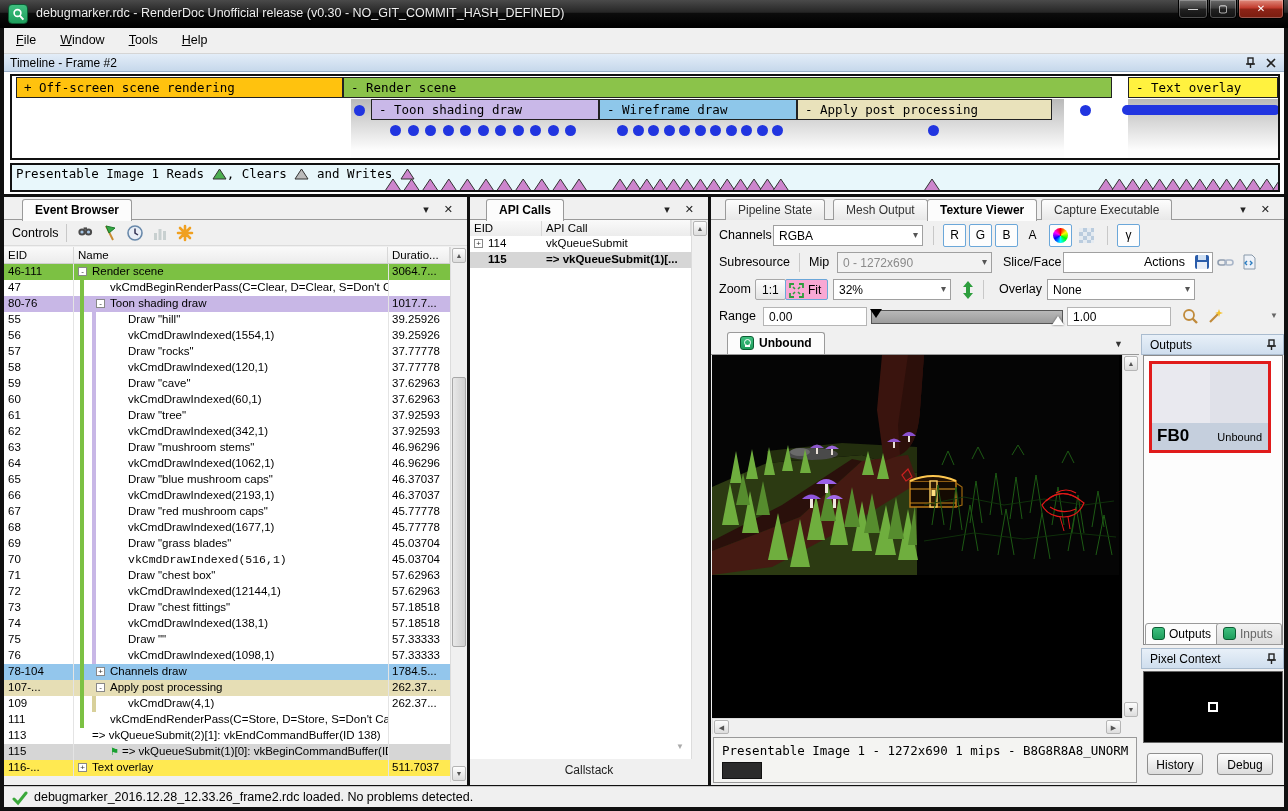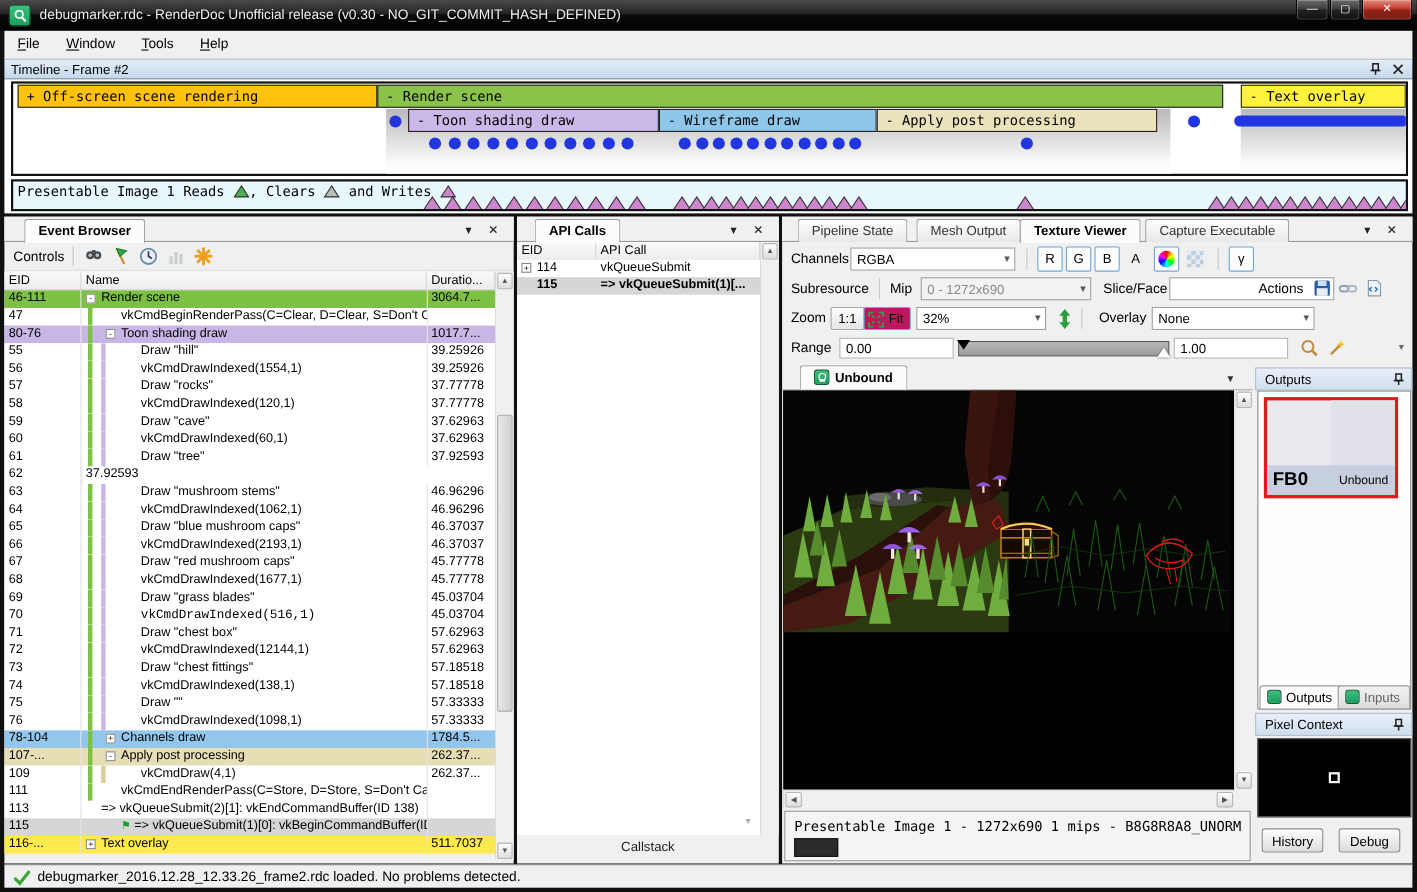--- a/index.html
+++ b/index.html
@@ -102,21 +102,21 @@
   .tvselect { position:absolute; top:3px; height:21px; border:1px solid #a0a0a0; background:#fff; font-size:12px;
     padding:3px 18px 0 5px; white-space:nowrap; overflow:hidden; }
   .tvselect:after { content:"▾"; position:absolute; right:4px; top:3px; color:#555; font-size:10px; }
   .tvselect.disabled { background:#f2f2f2; color:#8a8a8a; }
   .chanbtn { position:absolute; top:2px; width:23px; height:23px; border:1px solid #6ba7d9; background:#fdfdfd;
     text-align:center; line-height:21px; font-size:12px; border-radius:2px; }
   .chanbtn.flat { border-color:transparent; background:transparent; }
   .minisep { position:absolute; top:4px; width:1px; height:19px; background:#c8c8c8; }
   .smallbtn { position:absolute; top:3px; height:21px; border:1px solid #a8a8a8; border-radius:2px;
     background:linear-gradient(#fdfdfd,#e4e4e4); font-size:12px; text-align:center; padding:3px 6px 0 6px; }
-  .smallbtn.sel { border-color:#6ba7d9; background:#be185d; }
+  .smallbtn.sel { border-color:#6ba7d9; background:#f9a8d4; }
   #range-track { position:absolute; border:1px solid #555; background:linear-gradient(#b8b8b8,#9c9c9c);
     height:14px; top:7px; }
   .rangebox { position:absolute; top:4px; height:19px; background:#fff; border:1px solid #b5b5b5; font-size:12px; padding:2px 0 0 5px; }
   #blackpt { position:absolute; width:0; height:0; border-left:6px solid transparent; border-right:6px solid transparent; border-top:9px solid #000; top:-2px; }
   #whitept { position:absolute; width:0; height:0; border-left:6px solid transparent; border-right:6px solid transparent; border-bottom:9px solid #fff; bottom:-2px; filter:drop-shadow(0 0 1px #555); }
 
   
   #tex-strip { position:absolute; left:0; top:134px; width:428px; height:24px; border-bottom:1px solid #9a9a9a; }
   #tex-view { position:absolute; left:1px; top:158px; width:410px; height:363px; background:#000; }
   #tex-status { position:absolute; left:2px; top:540px; width:424px; height:46px; background:#f4f4f2; border:1px solid #999; }
@@ -354,20 +354,21 @@
         <div class="c-name"><i class="scopebar" style="left: 6px; background: rgb(124, 193, 67);"></i><i class="scopebar" style="left: 18px; background: rgb(200, 183, 230);"></i><span class="rowtext" style="padding-left: 54px;">vkCmdDrawIndexed(60,1)</span></div>
         <div class="c-dur">37.62963</div>
       </div>
       <div class="ebrow">
         <div class="c-eid">61</div>
         <div class="c-name"><i class="scopebar" style="left: 6px; background: rgb(124, 193, 67);"></i><i class="scopebar" style="left: 18px; background: rgb(200, 183, 230);"></i><span class="rowtext" style="padding-left: 54px;">Draw "tree"</span></div>
         <div class="c-dur">37.92593</div>
       </div>
       <div class="ebrow">
         <div class="c-eid">62</div>
+        <div class="c-name"><i class="scopebar" style="left: 6px; background: rgb(124, 193, 67);"></i><i class="scopebar" style="left: 18px; background: rgb(200, 183, 230);"></i><span class="rowtext" style="padding-left: 54px;">vkCmdDrawIndexed(342,1)</span></div>
         <div class="c-dur">37.92593</div>
       </div>
       <div class="ebrow">
         <div class="c-eid">63</div>
         <div class="c-name"><i class="scopebar" style="left: 6px; background: rgb(124, 193, 67);"></i><i class="scopebar" style="left: 18px; background: rgb(200, 183, 230);"></i><span class="rowtext" style="padding-left: 54px;">Draw "mushroom stems"</span></div>
         <div class="c-dur">46.96296</div>
       </div>
       <div class="ebrow">
         <div class="c-eid">64</div>
         <div class="c-name"><i class="scopebar" style="left: 6px; background: rgb(124, 193, 67);"></i><i class="scopebar" style="left: 18px; background: rgb(200, 183, 230);"></i><span class="rowtext" style="padding-left: 54px;">vkCmdDrawIndexed(1062,1)</span></div>

